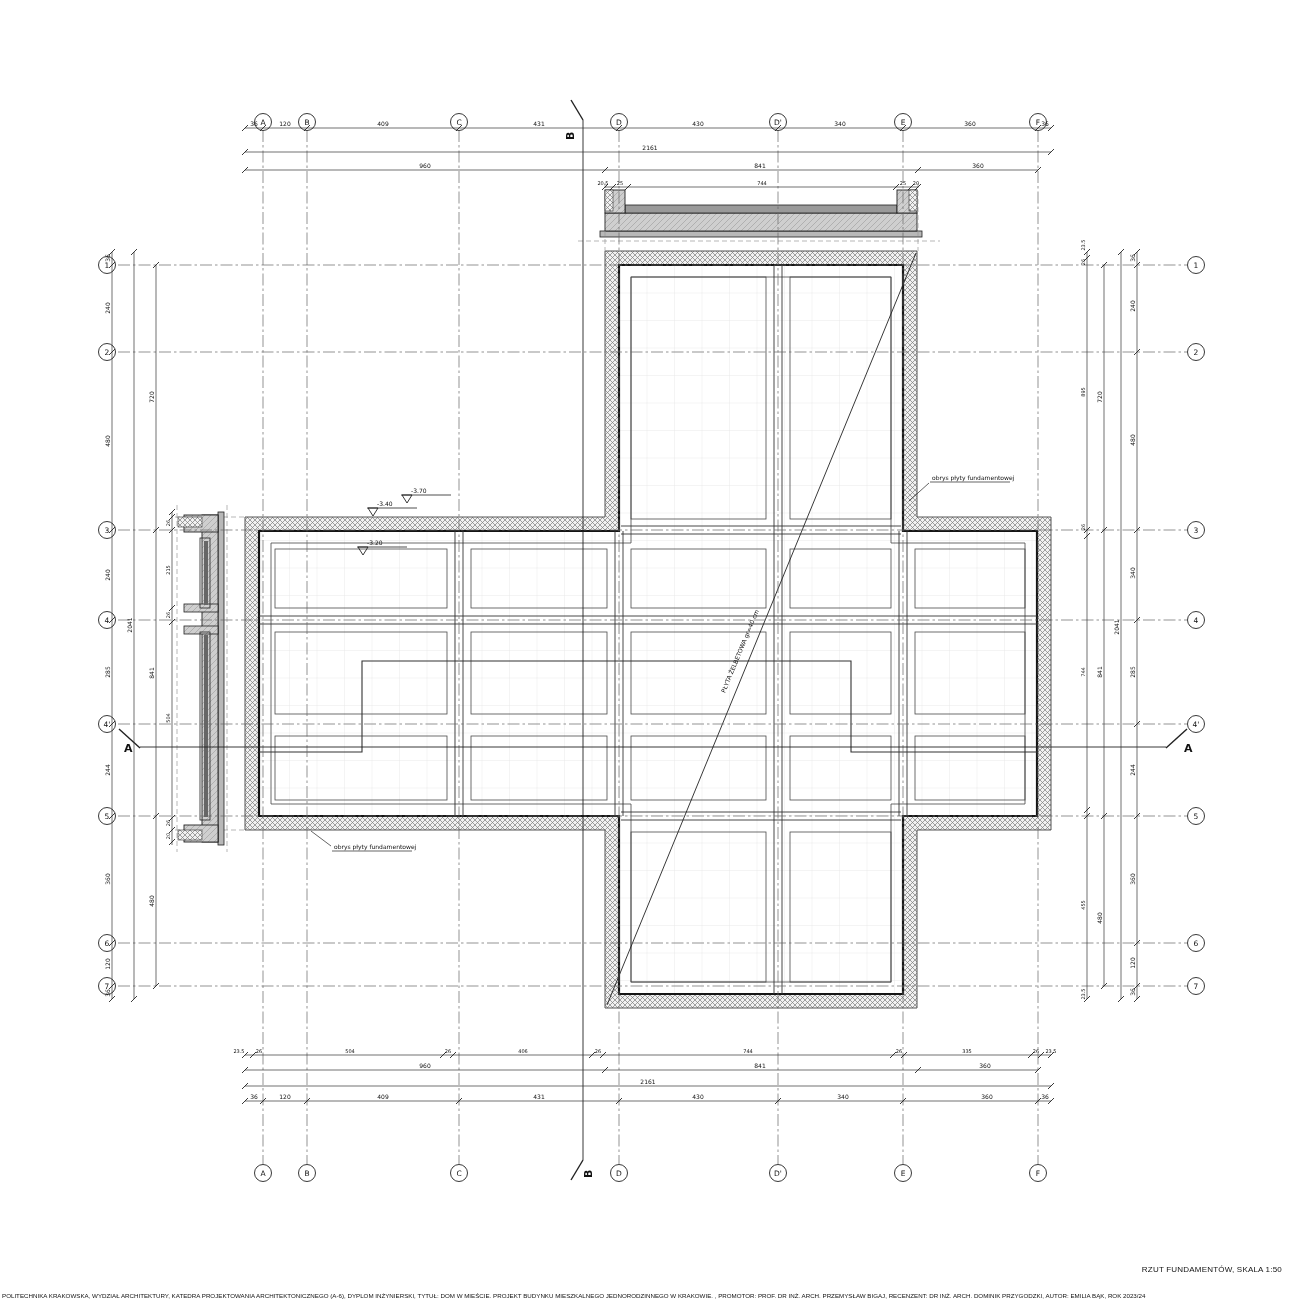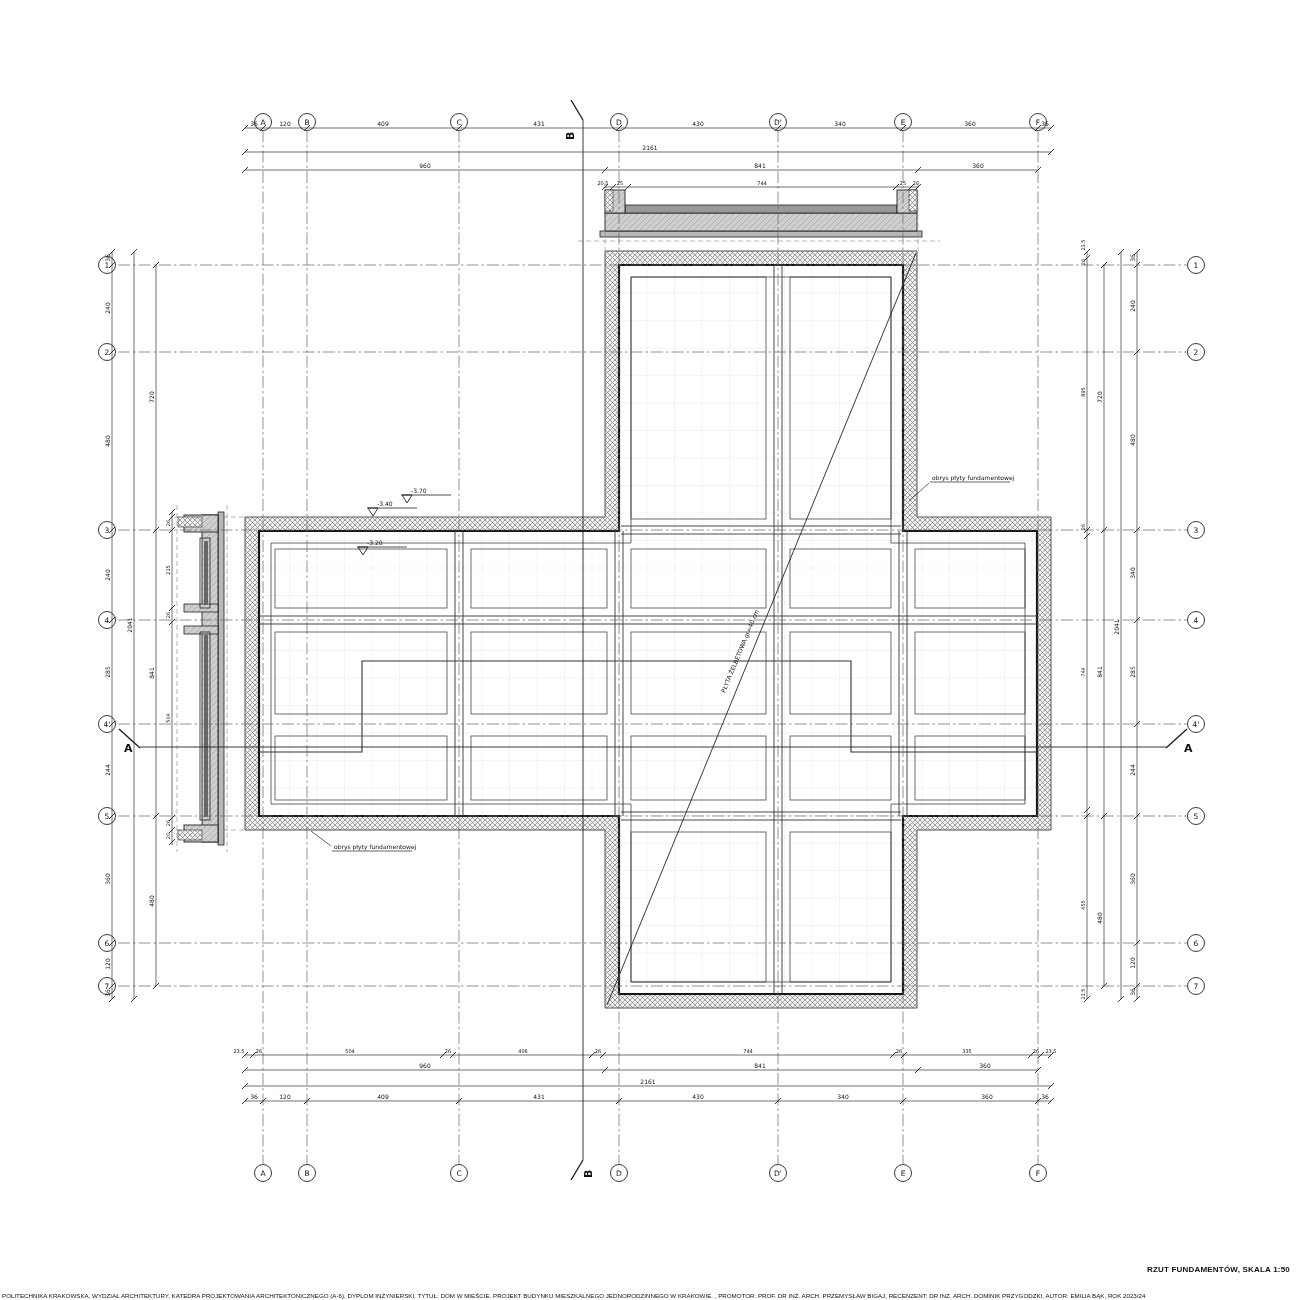--- a/index.html
+++ b/index.html
@@ -1,19 +1,19 @@
 <!DOCTYPE html>
 <html><head>
 <meta charset="utf-8">
 <style>
   html,body{margin:0;padding:0;background:#ffffff;}
   #stage{position:relative;width:1300px;height:1300px;background:#fff;overflow:hidden;
          font-family:"DejaVu Sans",sans-serif;}
   #dwg{position:absolute;left:0;top:0;}
-  #plan-title{position:absolute;right:10px;bottom:26px;font-size:8px;font-weight:bold;
+  #plan-title{position:absolute;right:18px;bottom:26px;font-size:8px;font-weight:normal;
               color:#111;font-family:"Liberation Sans",sans-serif;letter-spacing:.2px;}
   #footer-line{position:absolute;left:2px;bottom:1px;width:1298px;font-size:6.2px;color:#111;
                white-space:nowrap;font-family:"Liberation Sans",sans-serif;transform-origin:left bottom;}
   text{fill:#111;}
   .dimtxt{font-size:6px;}
   .dimtxt.small{font-size:5px;}
   .bubtxt{font-size:7.5px;}
   .sectxt{font-size:11px;font-weight:bold;}
   .anntxt{font-size:6px;}
 </style>

